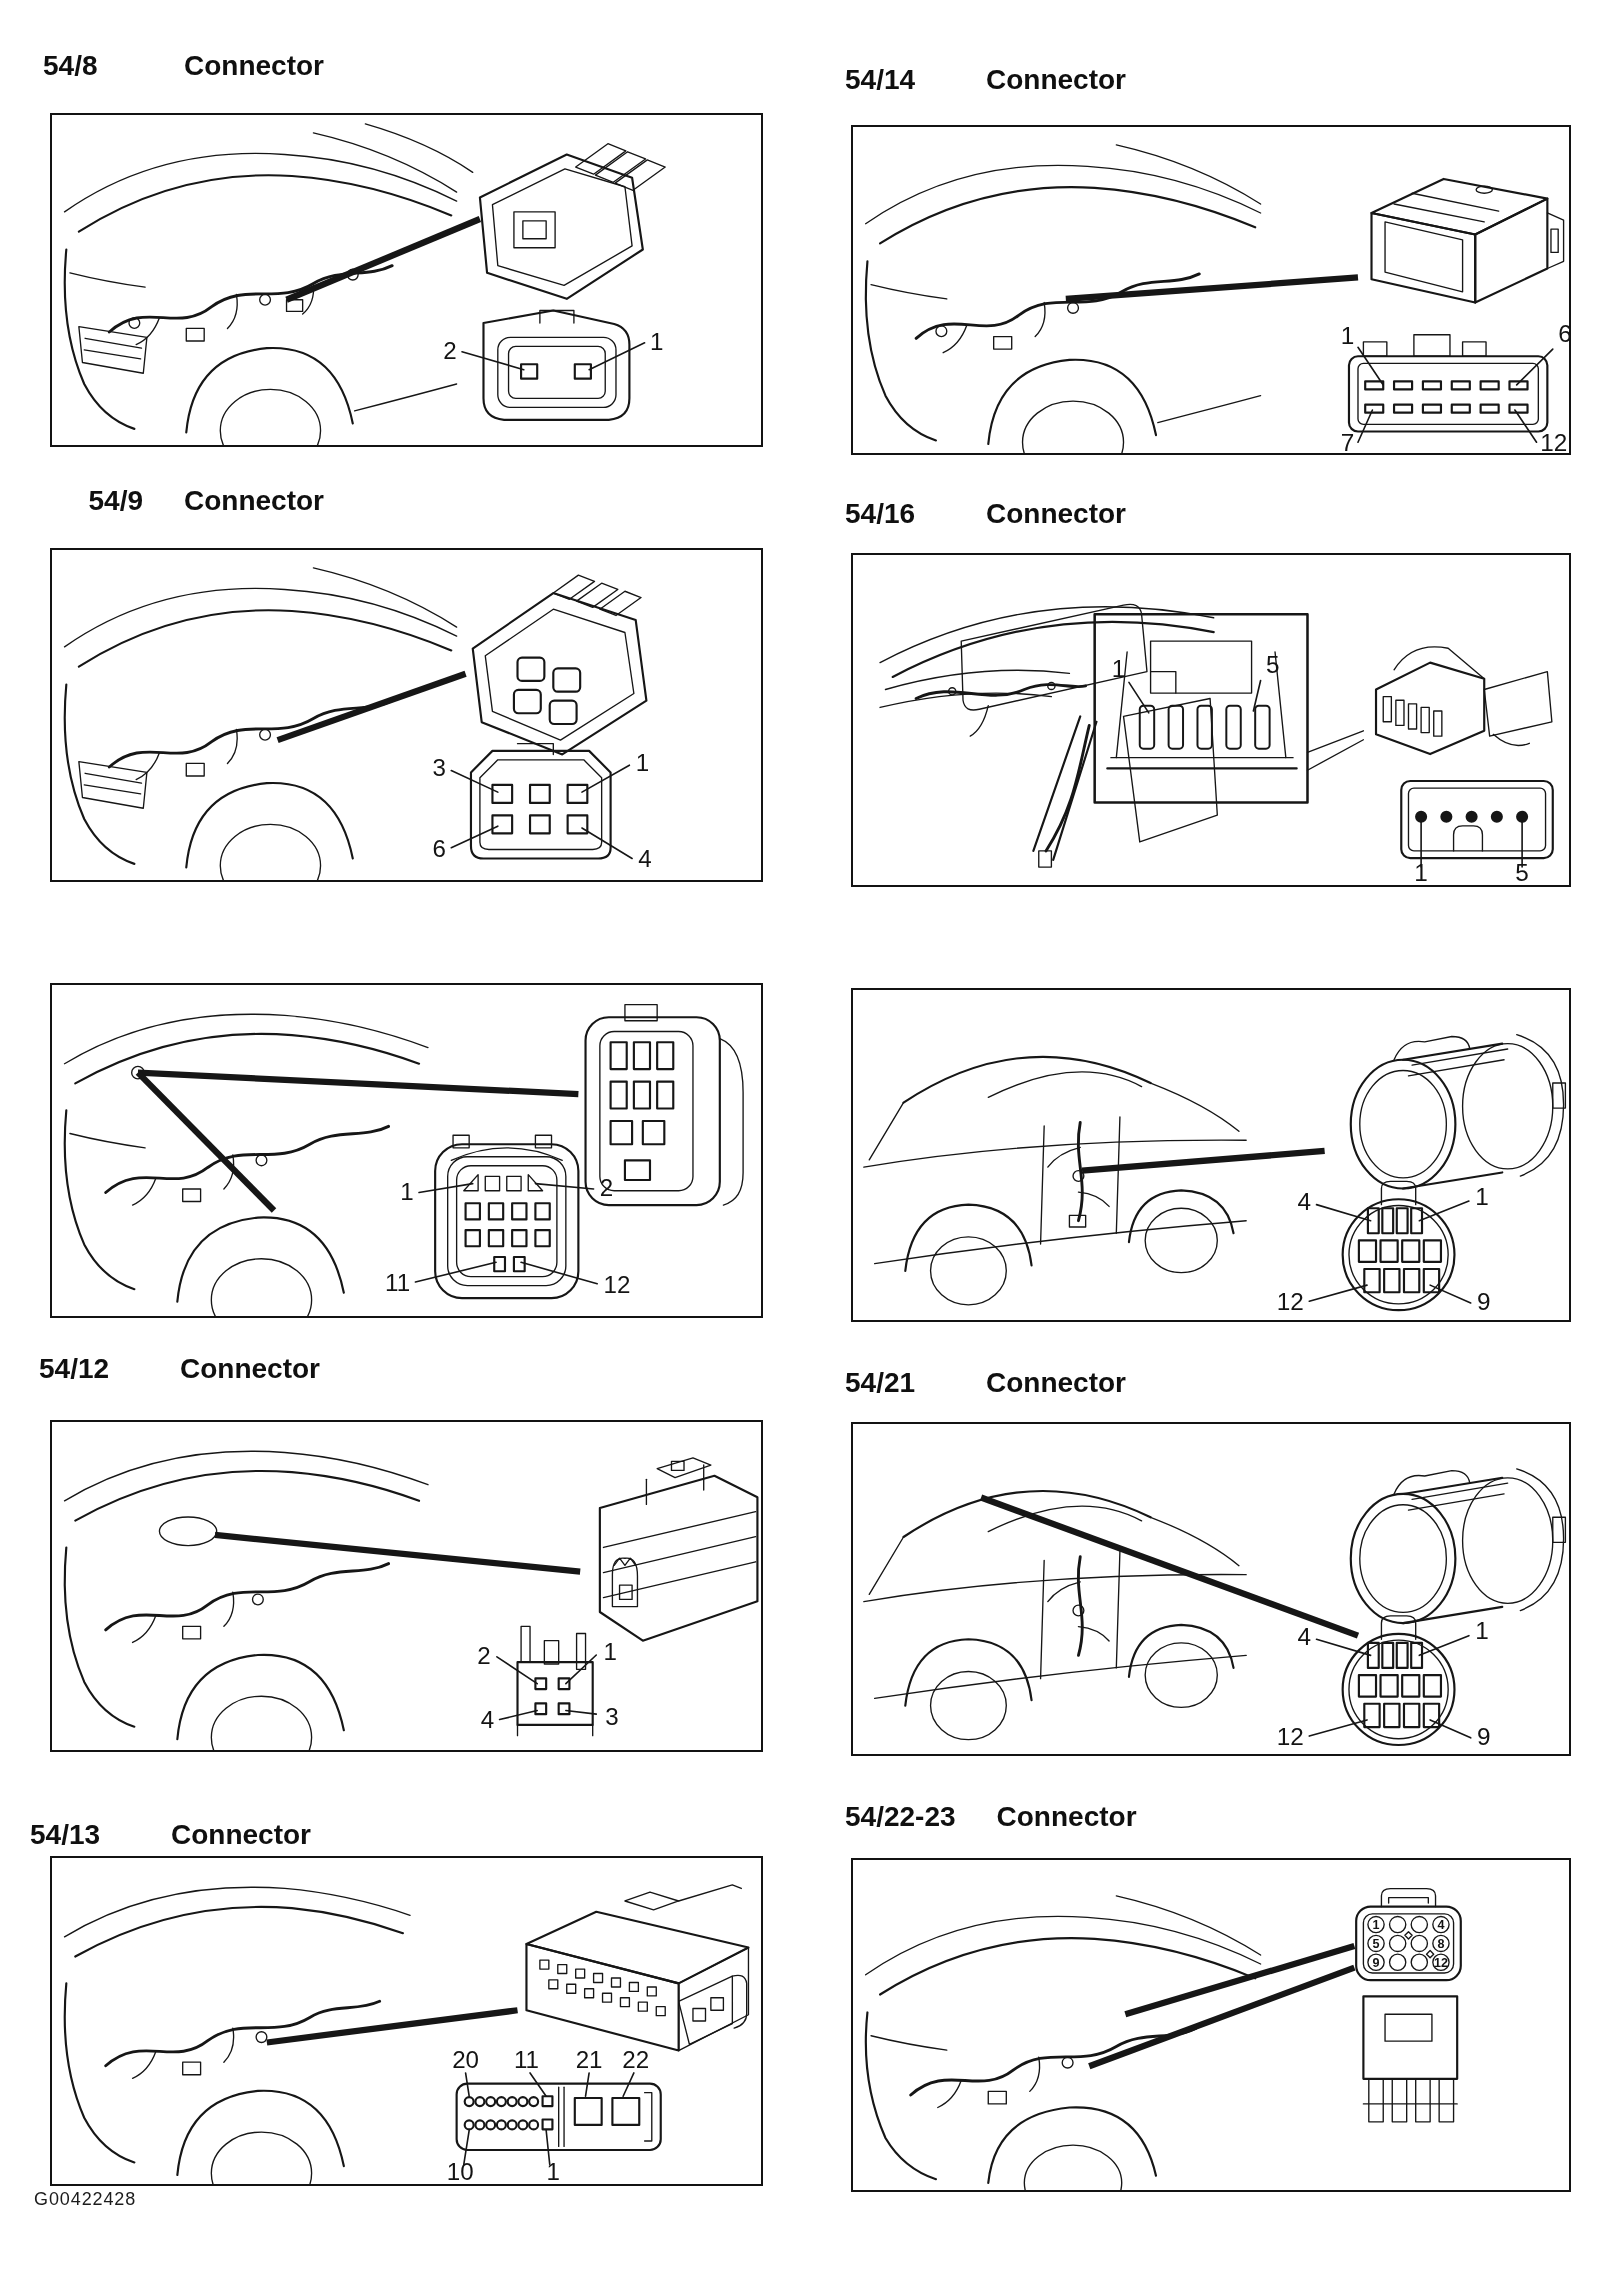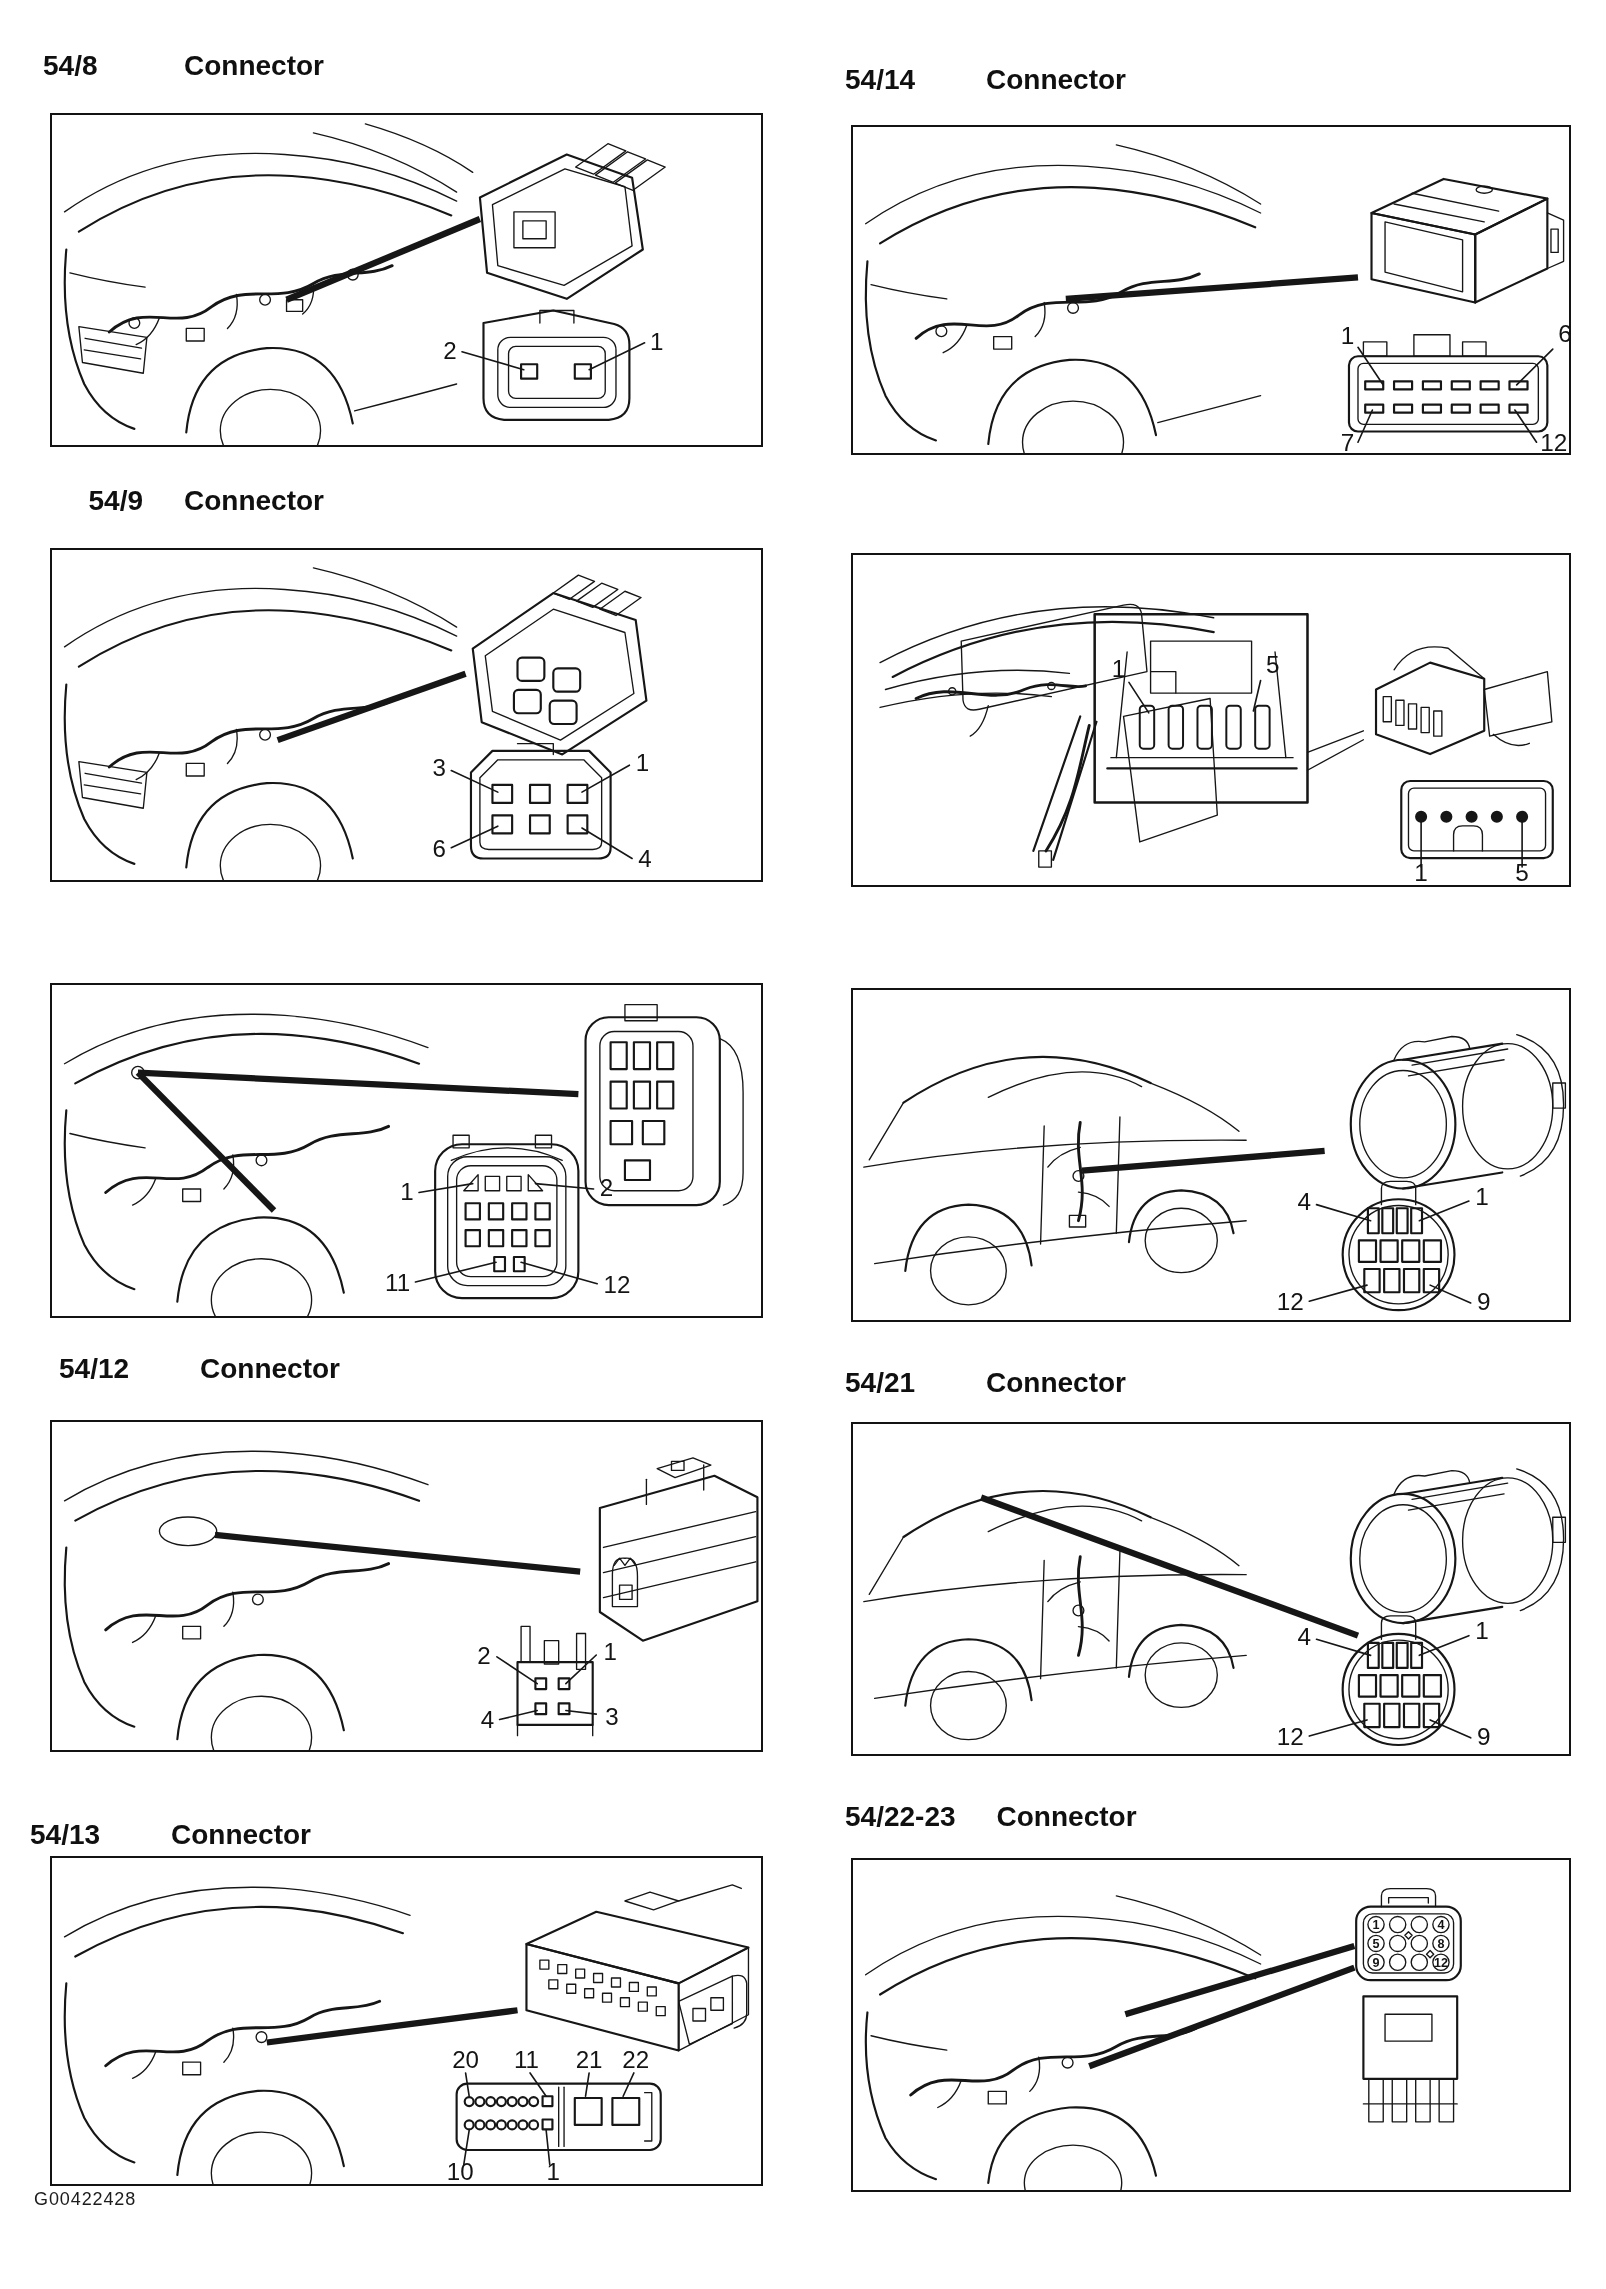--- a/index.html
+++ b/index.html
@@ -193,20 +193,23 @@
         <line x1="446" y1="332" x2="498" y2="308" class="co"></line>
         <line x1="648" y1="344" x2="592" y2="310" class="co"></line>
         <text x="440" y="252" text-anchor="end">3</text>
         <text x="652" y="246">1</text>
         <text x="440" y="342" text-anchor="end">6</text>
         <text x="655" y="354">4</text>
       </g>
     </svg>
   </div>
 
+  <div class="ptitle" style="left:845px;top:498px;">
+    <span class="pnum">54/16</span><span>Connector</span>
+  </div>
   <div class="pbox" style="left:851px;top:553px;width:716px;height:330px;">
     <svg class="fig" viewBox="0 0 794 368" preserveAspectRatio="none">
       <g>
         <path d="M30,120 Q200,30 400,70" class="thin"></path>
         <path d="M44,136 Q210,48 400,86"></path>
         <path d="M120,96 L300,56 Q318,52 320,66 L326,130 L140,172 Q124,176 122,162 Z" class="thin"></path>
         <path d="M36,150 Q140,120 240,132" class="thin"></path>
         <path d="M30,170 Q130,146 220,158" class="thin"></path>
         <path d="M252,180 L200,330"></path>
         <path d="M270,186 L222,340"></path>
@@ -393,21 +396,21 @@
         <line x1="506" y1="348" x2="570" y2="330" class="co"></line>
         <line x1="685" y1="350" x2="640" y2="330" class="co"></line>
         <text x="508" y="246" text-anchor="end">4</text>
         <text x="690" y="240">1</text>
         <text x="500" y="358" text-anchor="end">12</text>
         <text x="692" y="358">9</text>
       </g>
     </svg>
   </div>
 
-  <div class="ptitle" style="left:59px;top:1353px;">
+  <div class="ptitle" style="left:39px;top:1353px;">
     <span class="pnum">54/12</span><span>Connector</span>
   </div>
   <div class="pbox" style="left:50px;top:1420px;width:709px;height:328px;">
     <svg class="fig" viewBox="0 0 792 366" preserveAspectRatio="none">
       <g>
         <path d="M14,88 Q120,24 260,34 Q340,40 420,70" class="thin"></path>
         <path d="M26,110 Q140,46 268,56 Q340,62 410,88"></path>
         <path d="M16,140 Q8,226 36,290 Q56,328 92,340"></path>
         <path d="M140,354 Q148,268 230,260 Q308,256 326,344"></path>
         <ellipse cx="234" cy="352" rx="56" ry="46" class="thin"></ellipse>

